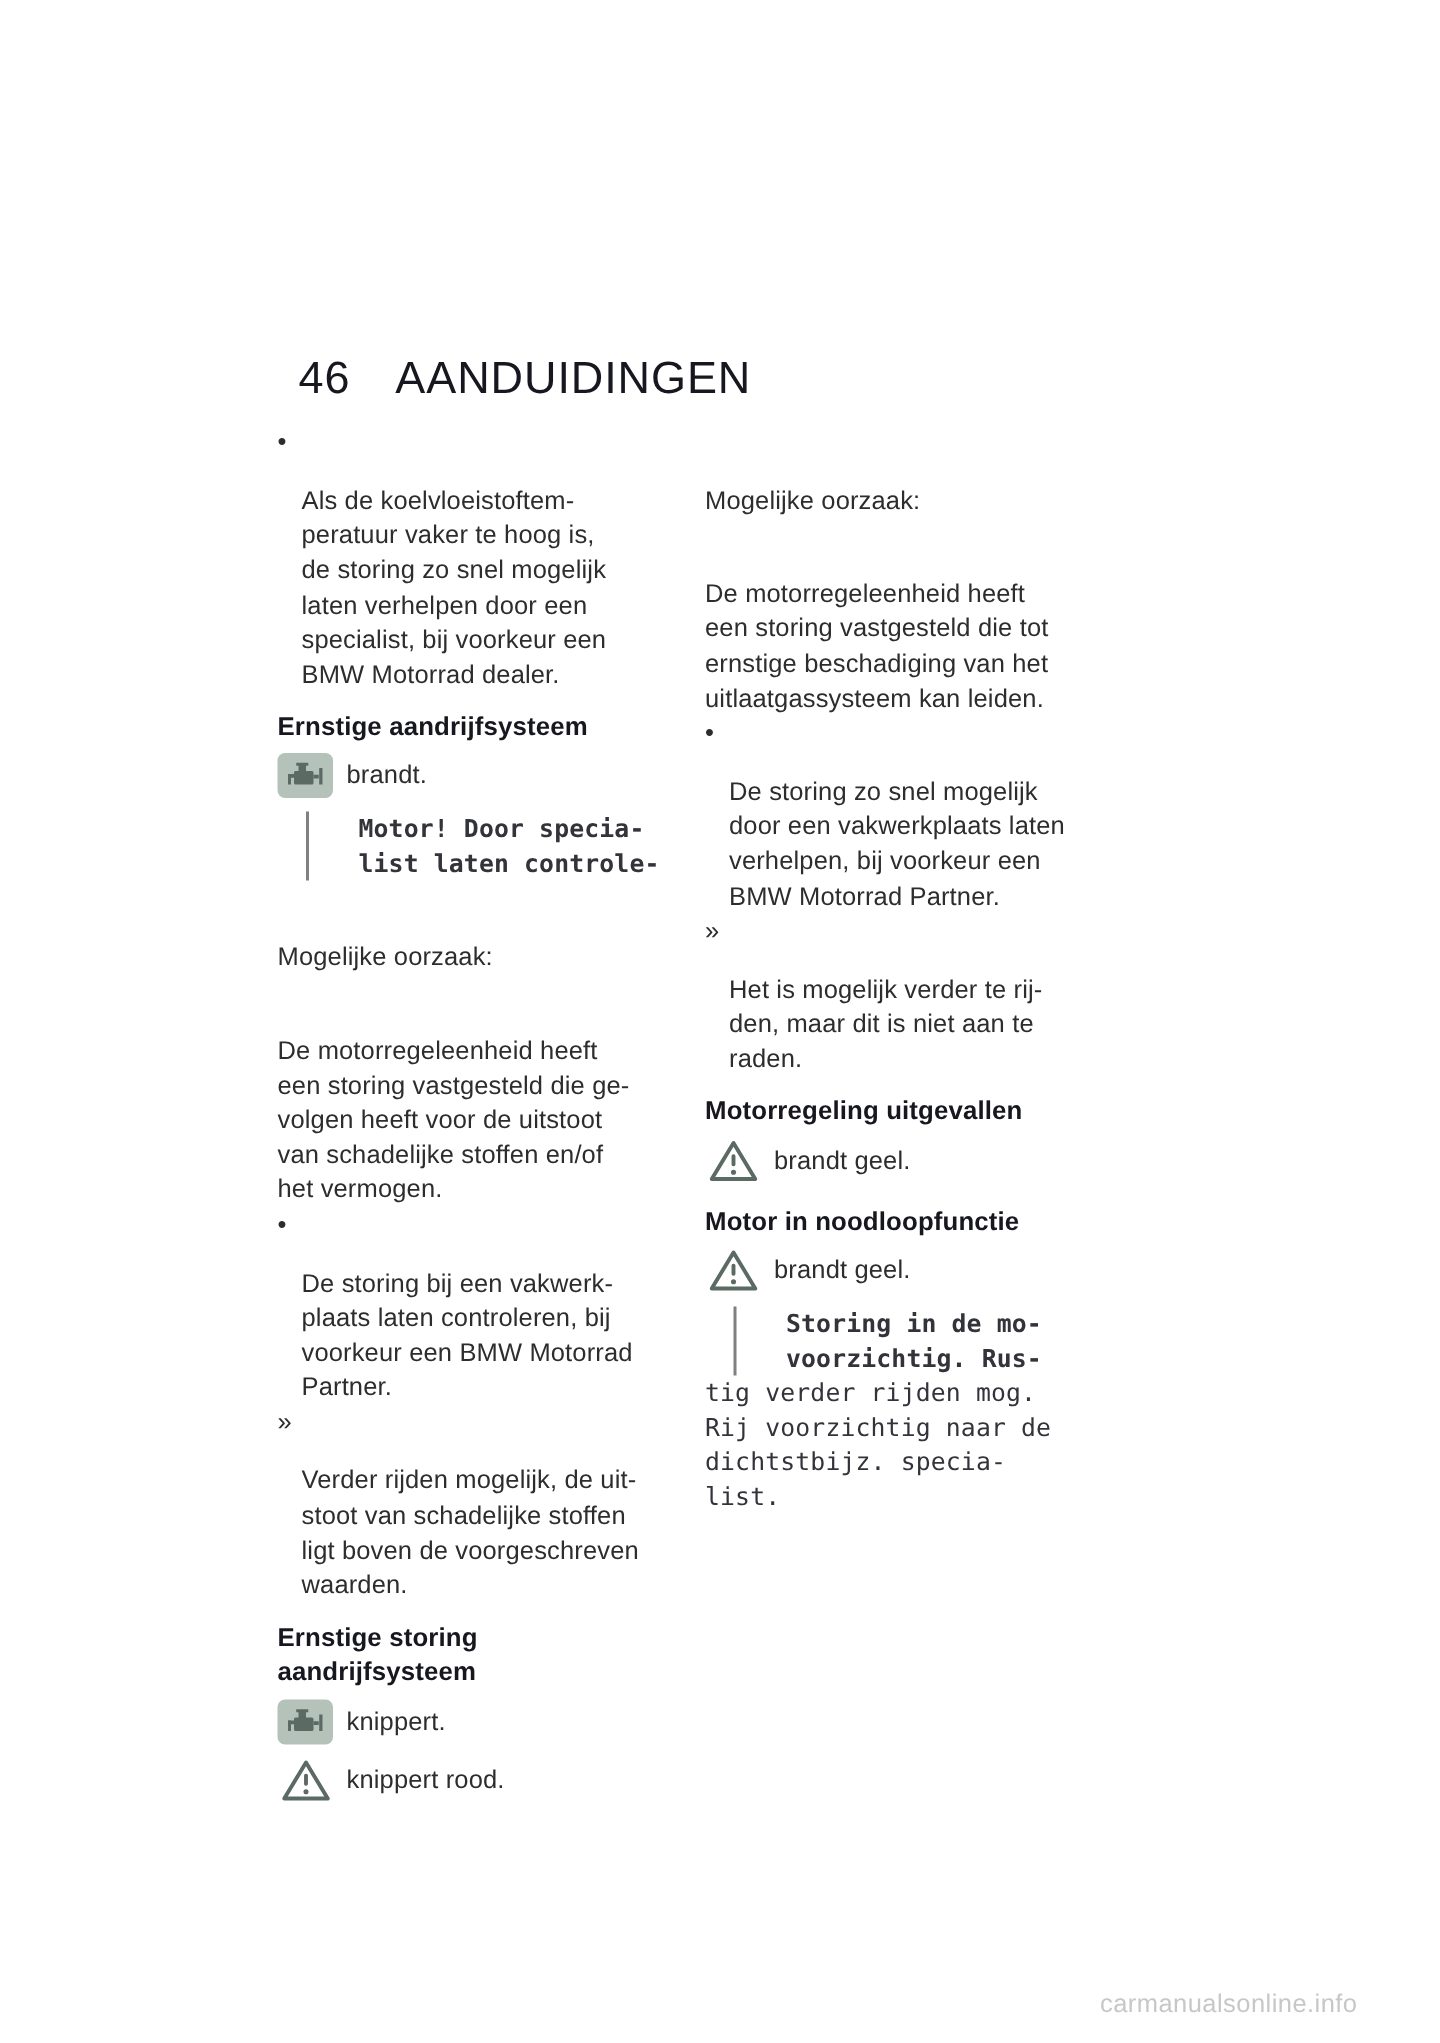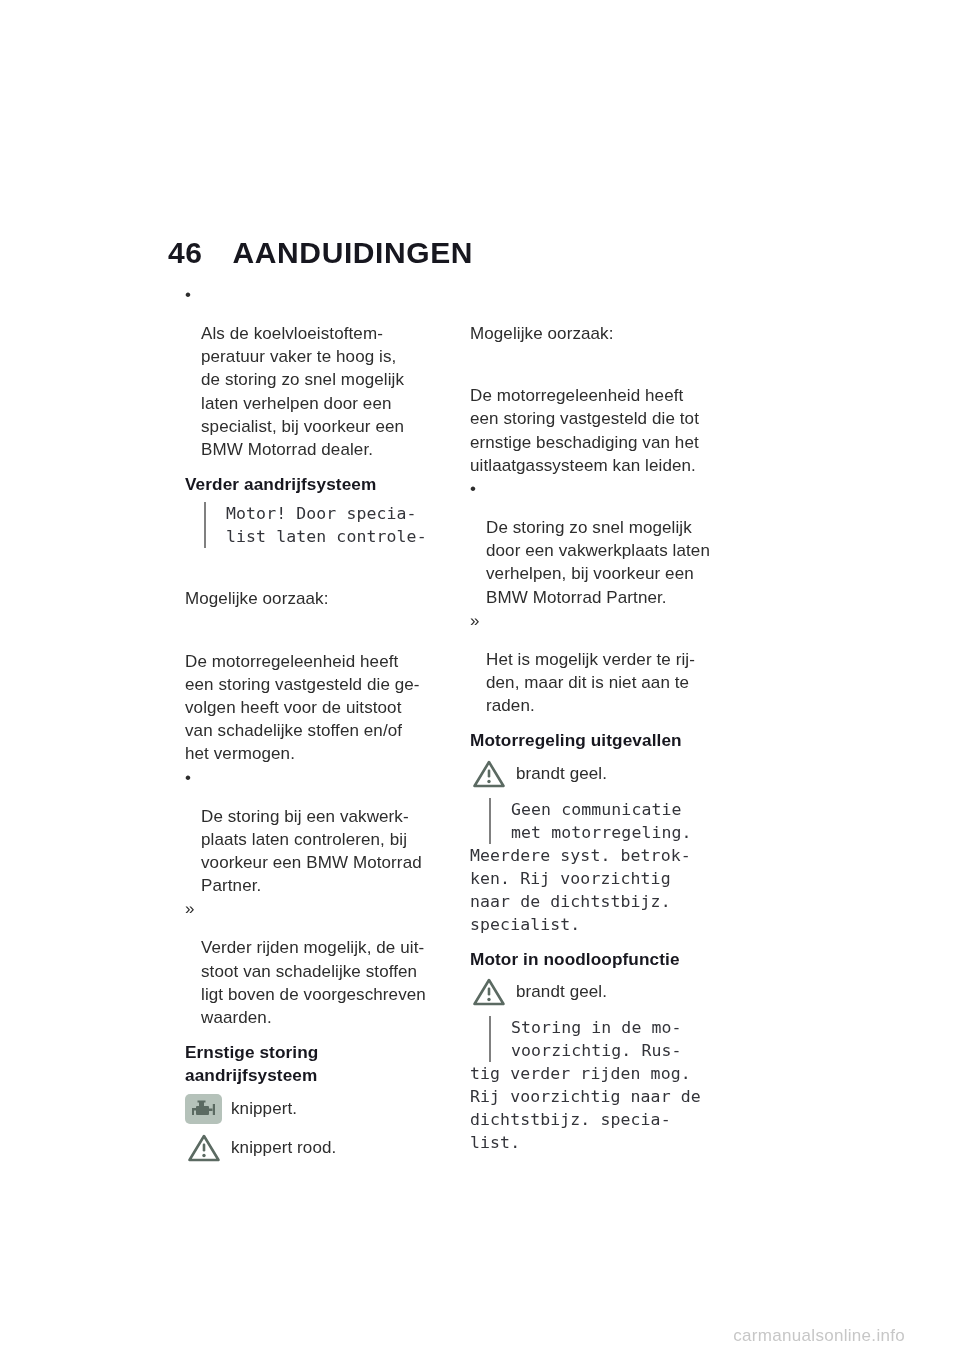--- a/index.html
+++ b/index.html
@@ -9,24 +9,24 @@
     position: relative;
     width: 960px;
     height: 1362px;
     background: #ffffff;
     font-family: "Liberation Sans", "DejaVu Sans", sans-serif;
     color: var(--body-text, #2d2d2d);
     overflow: hidden;
   }
   .page-header {
     position: absolute;
-    left: 168px;
+    left: 199px;
     top: 236px;
     font-size: 30px;
-    font-weight: 700;
+    font-weight: 400;
     color: var(--heading-text, #17171f);
     letter-spacing: 0.6px;
     white-space: nowrap;
   }
   .page-number { margin-right: 30px; }
   .column {
     position: absolute;
     top: 283px;
     width: 276px;
     font-size: 17px;
@@ -77,22 +77,23 @@
   .display-block {
     margin: 2px 0 9px 0;
     font-family: "DejaVu Sans Mono", "Liberation Mono", monospace;
     font-size: 16.5px;
     line-height: 23px;
     color: var(--mono-text, #33343a);
   }
   .display-indent {
     margin-left: 19px;
     border-left: 2.5px solid var(--display-bar, #808080);
-    padding-left: 20px;
+    padding-left: 33px;
     white-space: pre-line;
+    font-weight: bold;
   }
   .display-rest { white-space: pre-line; }
   .watermark {
     position: absolute;
     right: 55px;
     bottom: 16px;
     font-size: 17px;
     letter-spacing: 0.3px;
     color: var(--watermark, #c7c7c7);
   }
@@ -111,68 +112,84 @@
     <div class="list-item">
       <span class="marker">•</span>
       <div class="item-text pre">Als de koelvloeistoftem-
 peratuur vaker te hoog is,
 de storing zo snel mogelijk
 laten verhelpen door een
 specialist, bij voorkeur een
 BMW Motorrad dealer.</div>
     </div>
 
-    <h2 class="section-heading">Verder aandrijfsysteem</h2>
-
-
-    <div class="display-block">
-      <div class="display-indent">Motor! Door specia-
-list laten controle-</div>
-    </div>
-
-    <p class="pre">Mogelijke oorzaak:</p>
-    <p class="pre">De motorregeleenheid heeft
-een storing vastgesteld die ge-
-volgen heeft voor de uitstoot
-van schadelijke stoffen en/of
-het vermogen.</p>
-
-    <div class="list-item">
-      <span class="marker">•</span>
-      <div class="item-text pre">De storing bij een vakwerk-
-plaats laten controleren, bij
-voorkeur een BMW Motorrad
-Partner.</div>
-    </div>
-
-    <div class="list-item">
-      <span class="marker">»</span>
-      <div class="item-text pre">Verder rijden mogelijk, de uit-
-stoot van schadelijke stoffen
-ligt boven de voorgeschreven
-waarden.</div>
-    </div>
-
-    <h2 class="section-heading">Ernstige storing
-aandrijfsysteem</h2>
+    <h2 class="section-heading">Ernstige aandrijfsysteem</h2>
 
     <div class="lamp-row">
       <span class="lamp-icon engine-badge">
         <svg width="26" height="20" viewBox="0 0 26 20" aria-hidden="true">
           <g fill="currentColor">
             <rect x="6.5" y="1.5" width="8" height="2"></rect>
             <rect x="8" y="3" width="5" height="5"></rect>
             <rect x="5" y="7" width="13" height="9" rx="1"></rect>
             <rect x="1" y="9" width="4.5" height="2.5"></rect>
             <rect x="1" y="9" width="2" height="7"></rect>
             <rect x="18" y="9.5" width="3.5" height="2.5"></rect>
             <rect x="21.8" y="5" width="2.2" height="11"></rect>
           </g>
         </svg>
       </span>
+      <span class="lamp-text">brandt.</span>
+    </div>
+
+    <div class="display-block">
+      <div class="display-indent">Motor! Door specia-
+list laten controle-</div>
+    </div>
+
+    <p class="pre">Mogelijke oorzaak:</p>
+    <p class="pre">De motorregeleenheid heeft
+een storing vastgesteld die ge-
+volgen heeft voor de uitstoot
+van schadelijke stoffen en/of
+het vermogen.</p>
+
+    <div class="list-item">
+      <span class="marker">•</span>
+      <div class="item-text pre">De storing bij een vakwerk-
+plaats laten controleren, bij
+voorkeur een BMW Motorrad
+Partner.</div>
+    </div>
+
+    <div class="list-item">
+      <span class="marker">»</span>
+      <div class="item-text pre">Verder rijden mogelijk, de uit-
+stoot van schadelijke stoffen
+ligt boven de voorgeschreven
+waarden.</div>
+    </div>
+
+    <h2 class="section-heading">Ernstige storing
+aandrijfsysteem</h2>
+
+    <div class="lamp-row">
+      <span class="lamp-icon engine-badge">
+        <svg width="26" height="20" viewBox="0 0 26 20" aria-hidden="true">
+          <g fill="currentColor">
+            <rect x="6.5" y="1.5" width="8" height="2"></rect>
+            <rect x="8" y="3" width="5" height="5"></rect>
+            <rect x="5" y="7" width="13" height="9" rx="1"></rect>
+            <rect x="1" y="9" width="4.5" height="2.5"></rect>
+            <rect x="1" y="9" width="2" height="7"></rect>
+            <rect x="18" y="9.5" width="3.5" height="2.5"></rect>
+            <rect x="21.8" y="5" width="2.2" height="11"></rect>
+          </g>
+        </svg>
+      </span>
       <span class="lamp-text">knippert.</span>
     </div>
 
     <div class="lamp-row">
       <span class="lamp-icon triangle-badge">
         <svg width="34" height="30" viewBox="0 0 34 30" aria-hidden="true">
           <path d="M17 3 L31.5 27 H2.5 Z" fill="none" stroke="currentColor" stroke-width="2.6" stroke-linejoin="round"></path>
           <rect x="15.7" y="10.5" width="2.6" height="8" rx="1.2" fill="currentColor"></rect>
           <circle cx="17" cy="22.5" r="1.7" fill="currentColor"></circle>
         </svg>
@@ -211,28 +228,20 @@
       <span class="lamp-icon triangle-badge">
         <svg width="34" height="30" viewBox="0 0 34 30" aria-hidden="true">
           <path d="M17 3 L31.5 27 H2.5 Z" fill="none" stroke="currentColor" stroke-width="2.6" stroke-linejoin="round"></path>
           <rect x="15.7" y="10.5" width="2.6" height="8" rx="1.2" fill="currentColor"></rect>
           <circle cx="17" cy="22.5" r="1.7" fill="currentColor"></circle>
         </svg>
       </span>
       <span class="lamp-text">brandt geel.</span>
     </div>
 
-    <div class="display-block">
-      <div class="display-indent">Geen communicatie
-met motorregeling.</div>
-      <div class="display-rest">Meerdere syst. betrok-
-ken. Rij voorzichtig
-naar de dichtstbijz.
-specialist.</div>
-    </div>
 
     <h2 class="section-heading">Motor in noodloopfunctie</h2>
 
     <div class="lamp-row">
       <span class="lamp-icon triangle-badge">
         <svg width="34" height="30" viewBox="0 0 34 30" aria-hidden="true">
           <path d="M17 3 L31.5 27 H2.5 Z" fill="none" stroke="currentColor" stroke-width="2.6" stroke-linejoin="round"></path>
           <rect x="15.7" y="10.5" width="2.6" height="8" rx="1.2" fill="currentColor"></rect>
           <circle cx="17" cy="22.5" r="1.7" fill="currentColor"></circle>
         </svg>

